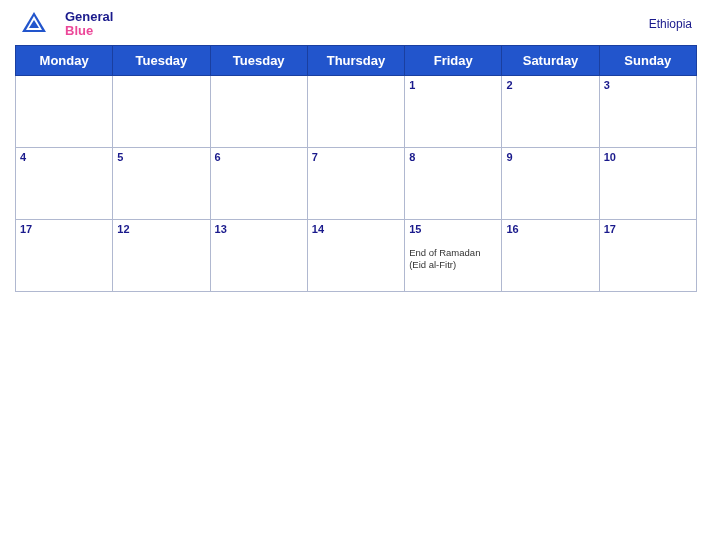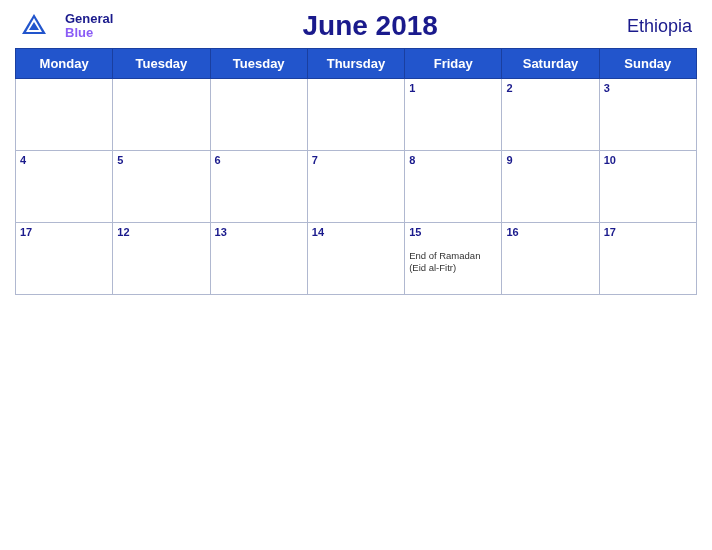--- a/index.html
+++ b/index.html
@@ -28,34 +28,34 @@
       align-items: center;
       gap: 17px;
     }
     .logo-text {
       font-size: 13px;
       color: #1a1a8c;
       font-weight: bold;
       line-height: 1.1;
     }
     .logo-blue {
-      color: #8b5cf6;
+      color: #ec4899;
     }
     .logo-icon {
       width: 28px;
       height: 28px;
     }
     .title {
       font-size: 28px;
       font-weight: bold;
       color: #1a1a8c;
       text-align: center;
     }
     .country {
-      font-size: 18px;
+      font-size: 12px;
       color: #1a1a8c;
       font-weight: normal;
     }
     .calendar {
       width: 100%;
       border-collapse: collapse;
       border: 1px solid #b0b8d0;
     }
     .calendar th {
       background: #2255cc;
@@ -98,21 +98,20 @@
       <svg class="logo-icon" viewBox="0 0 28 28">
         <polygon points="14,2 26,22 2,22" fill="#2255cc"></polygon>
         <polygon points="14,6 22,20 6,20" fill="#fff"></polygon>
         <polygon points="14,10 19,18 9,18" fill="#2255cc"></polygon>
       </svg>
       <div class="logo-text">
         <div>General</div>
         <div class="logo-blue">Blue</div>
       </div>
     </div>
-    <div class="title">June 2018</div>
     <div class="country">Ethiopia</div>
   </div>
 
   <table class="calendar">
     <thead>
       <tr>
 
       <th>Monday</th>
           <th>Tuesday</th>
           <th>Tuesday</th>

